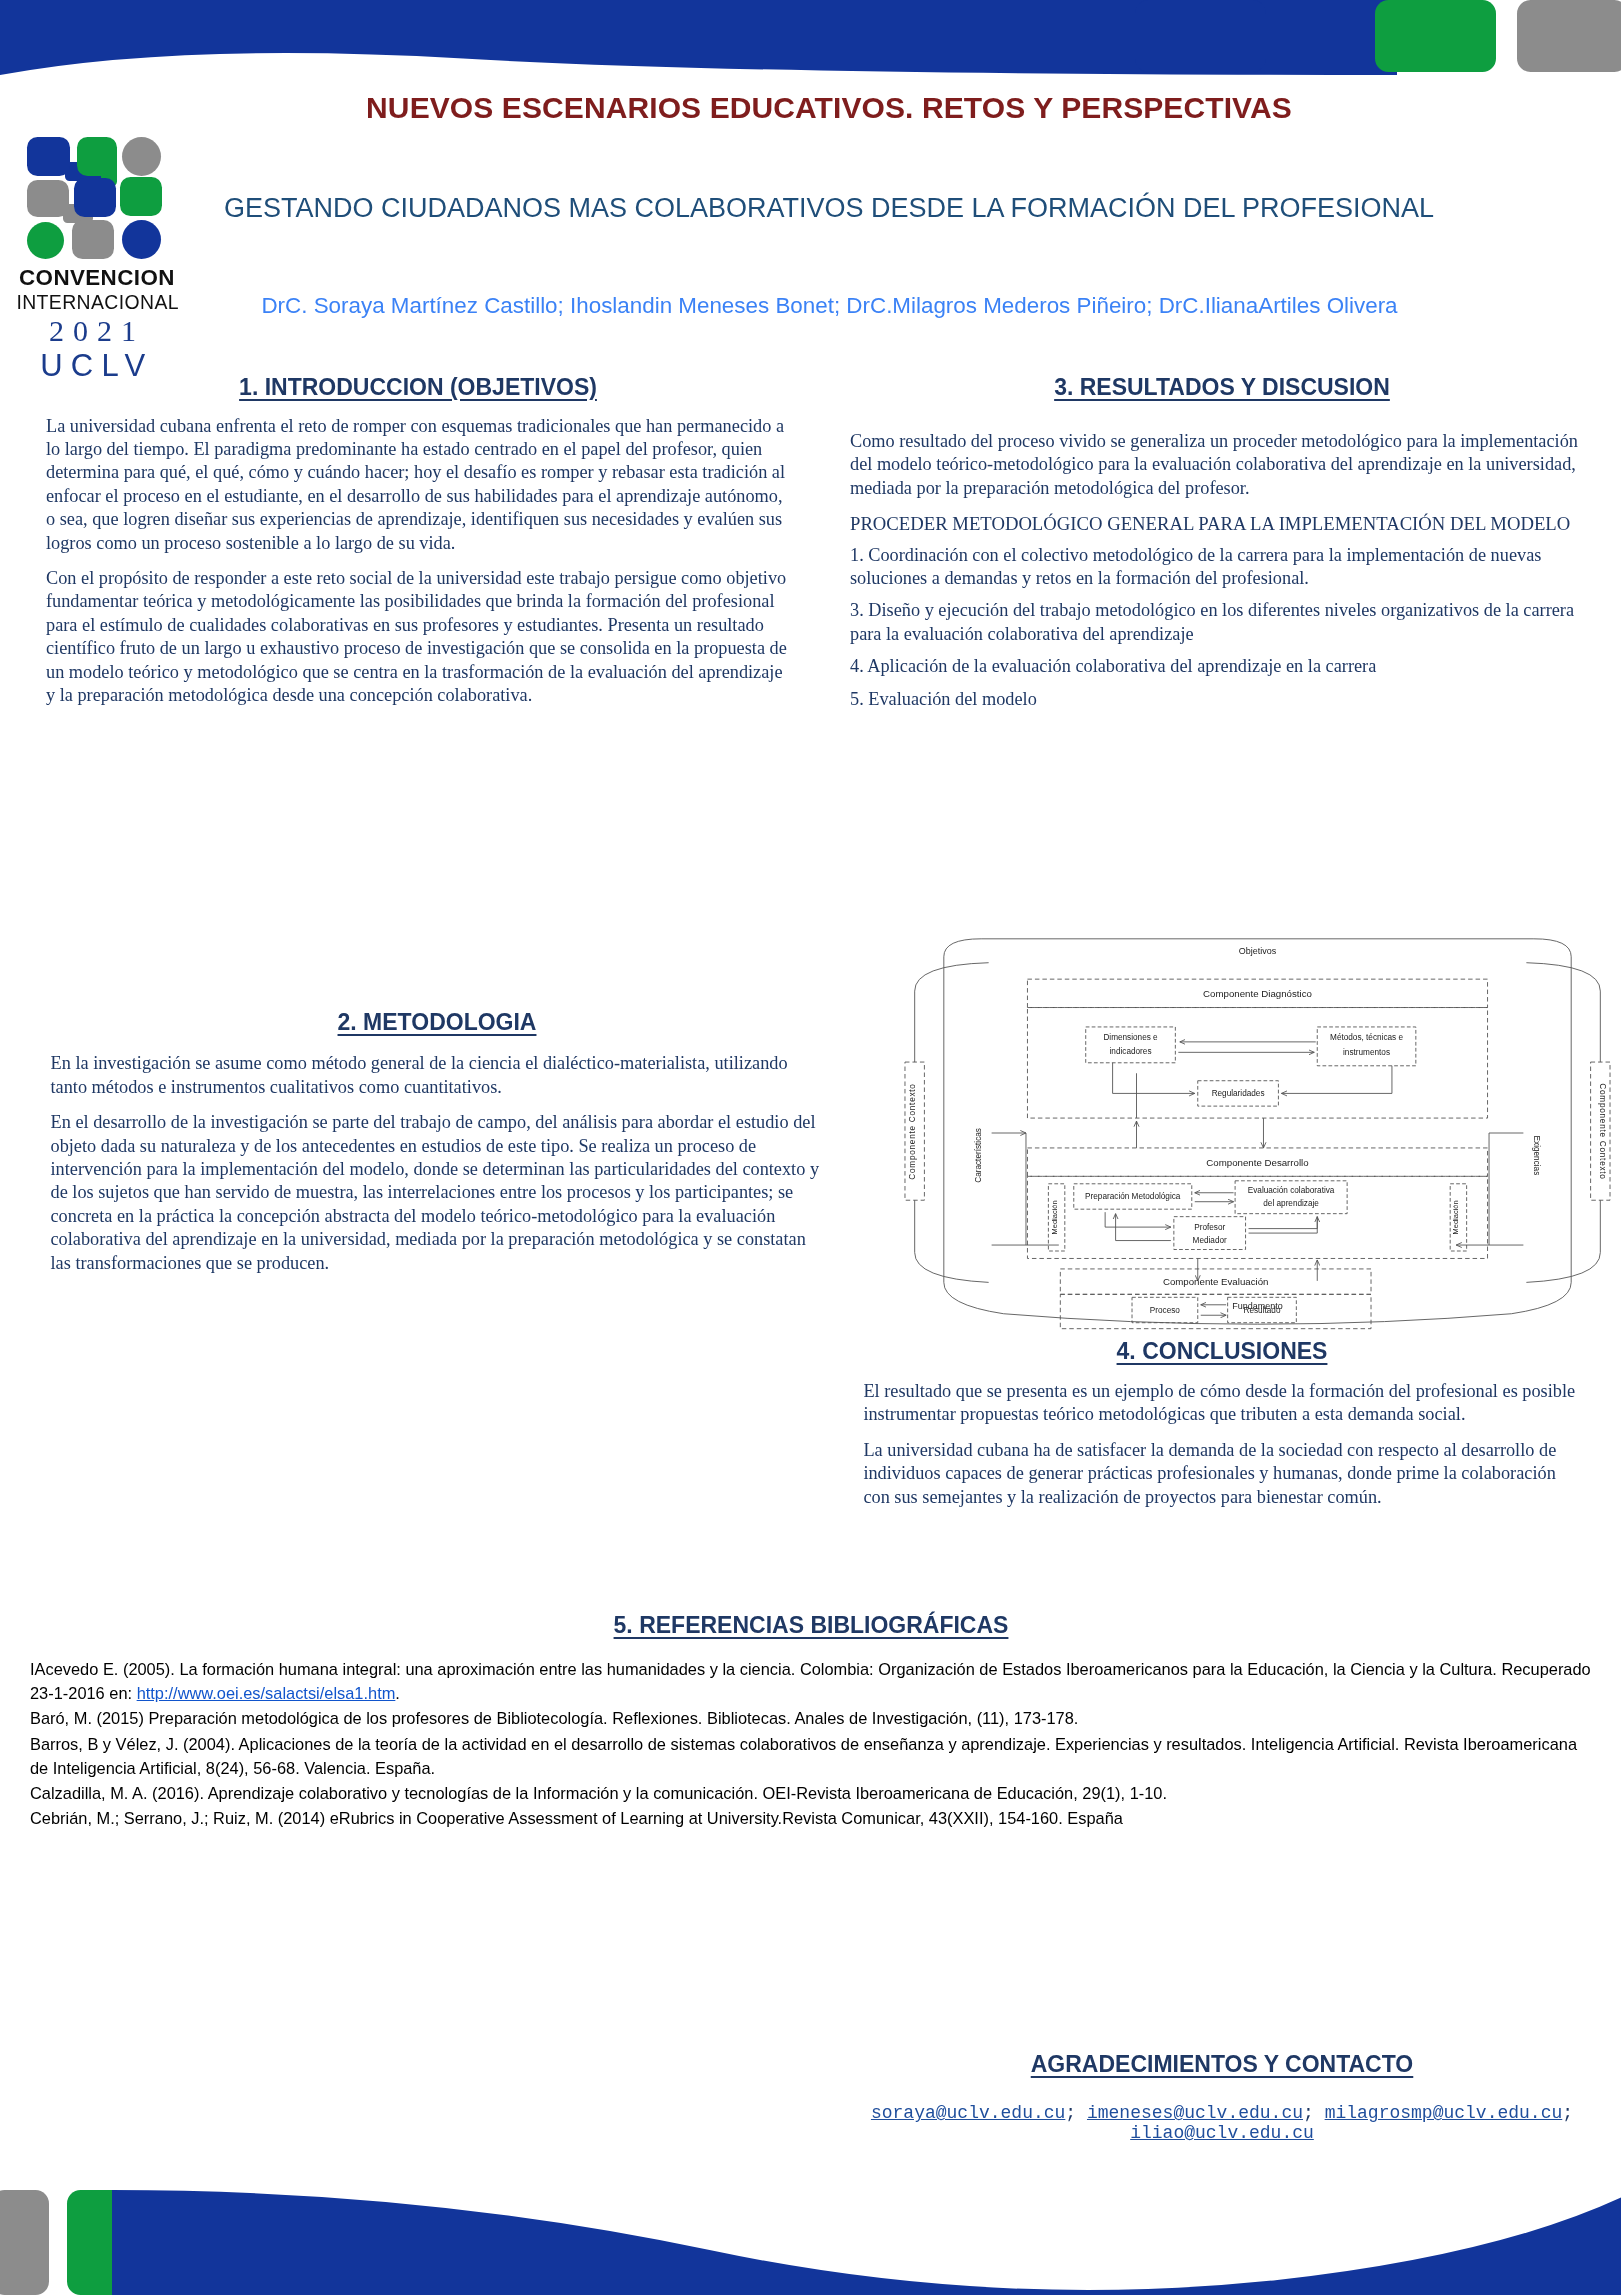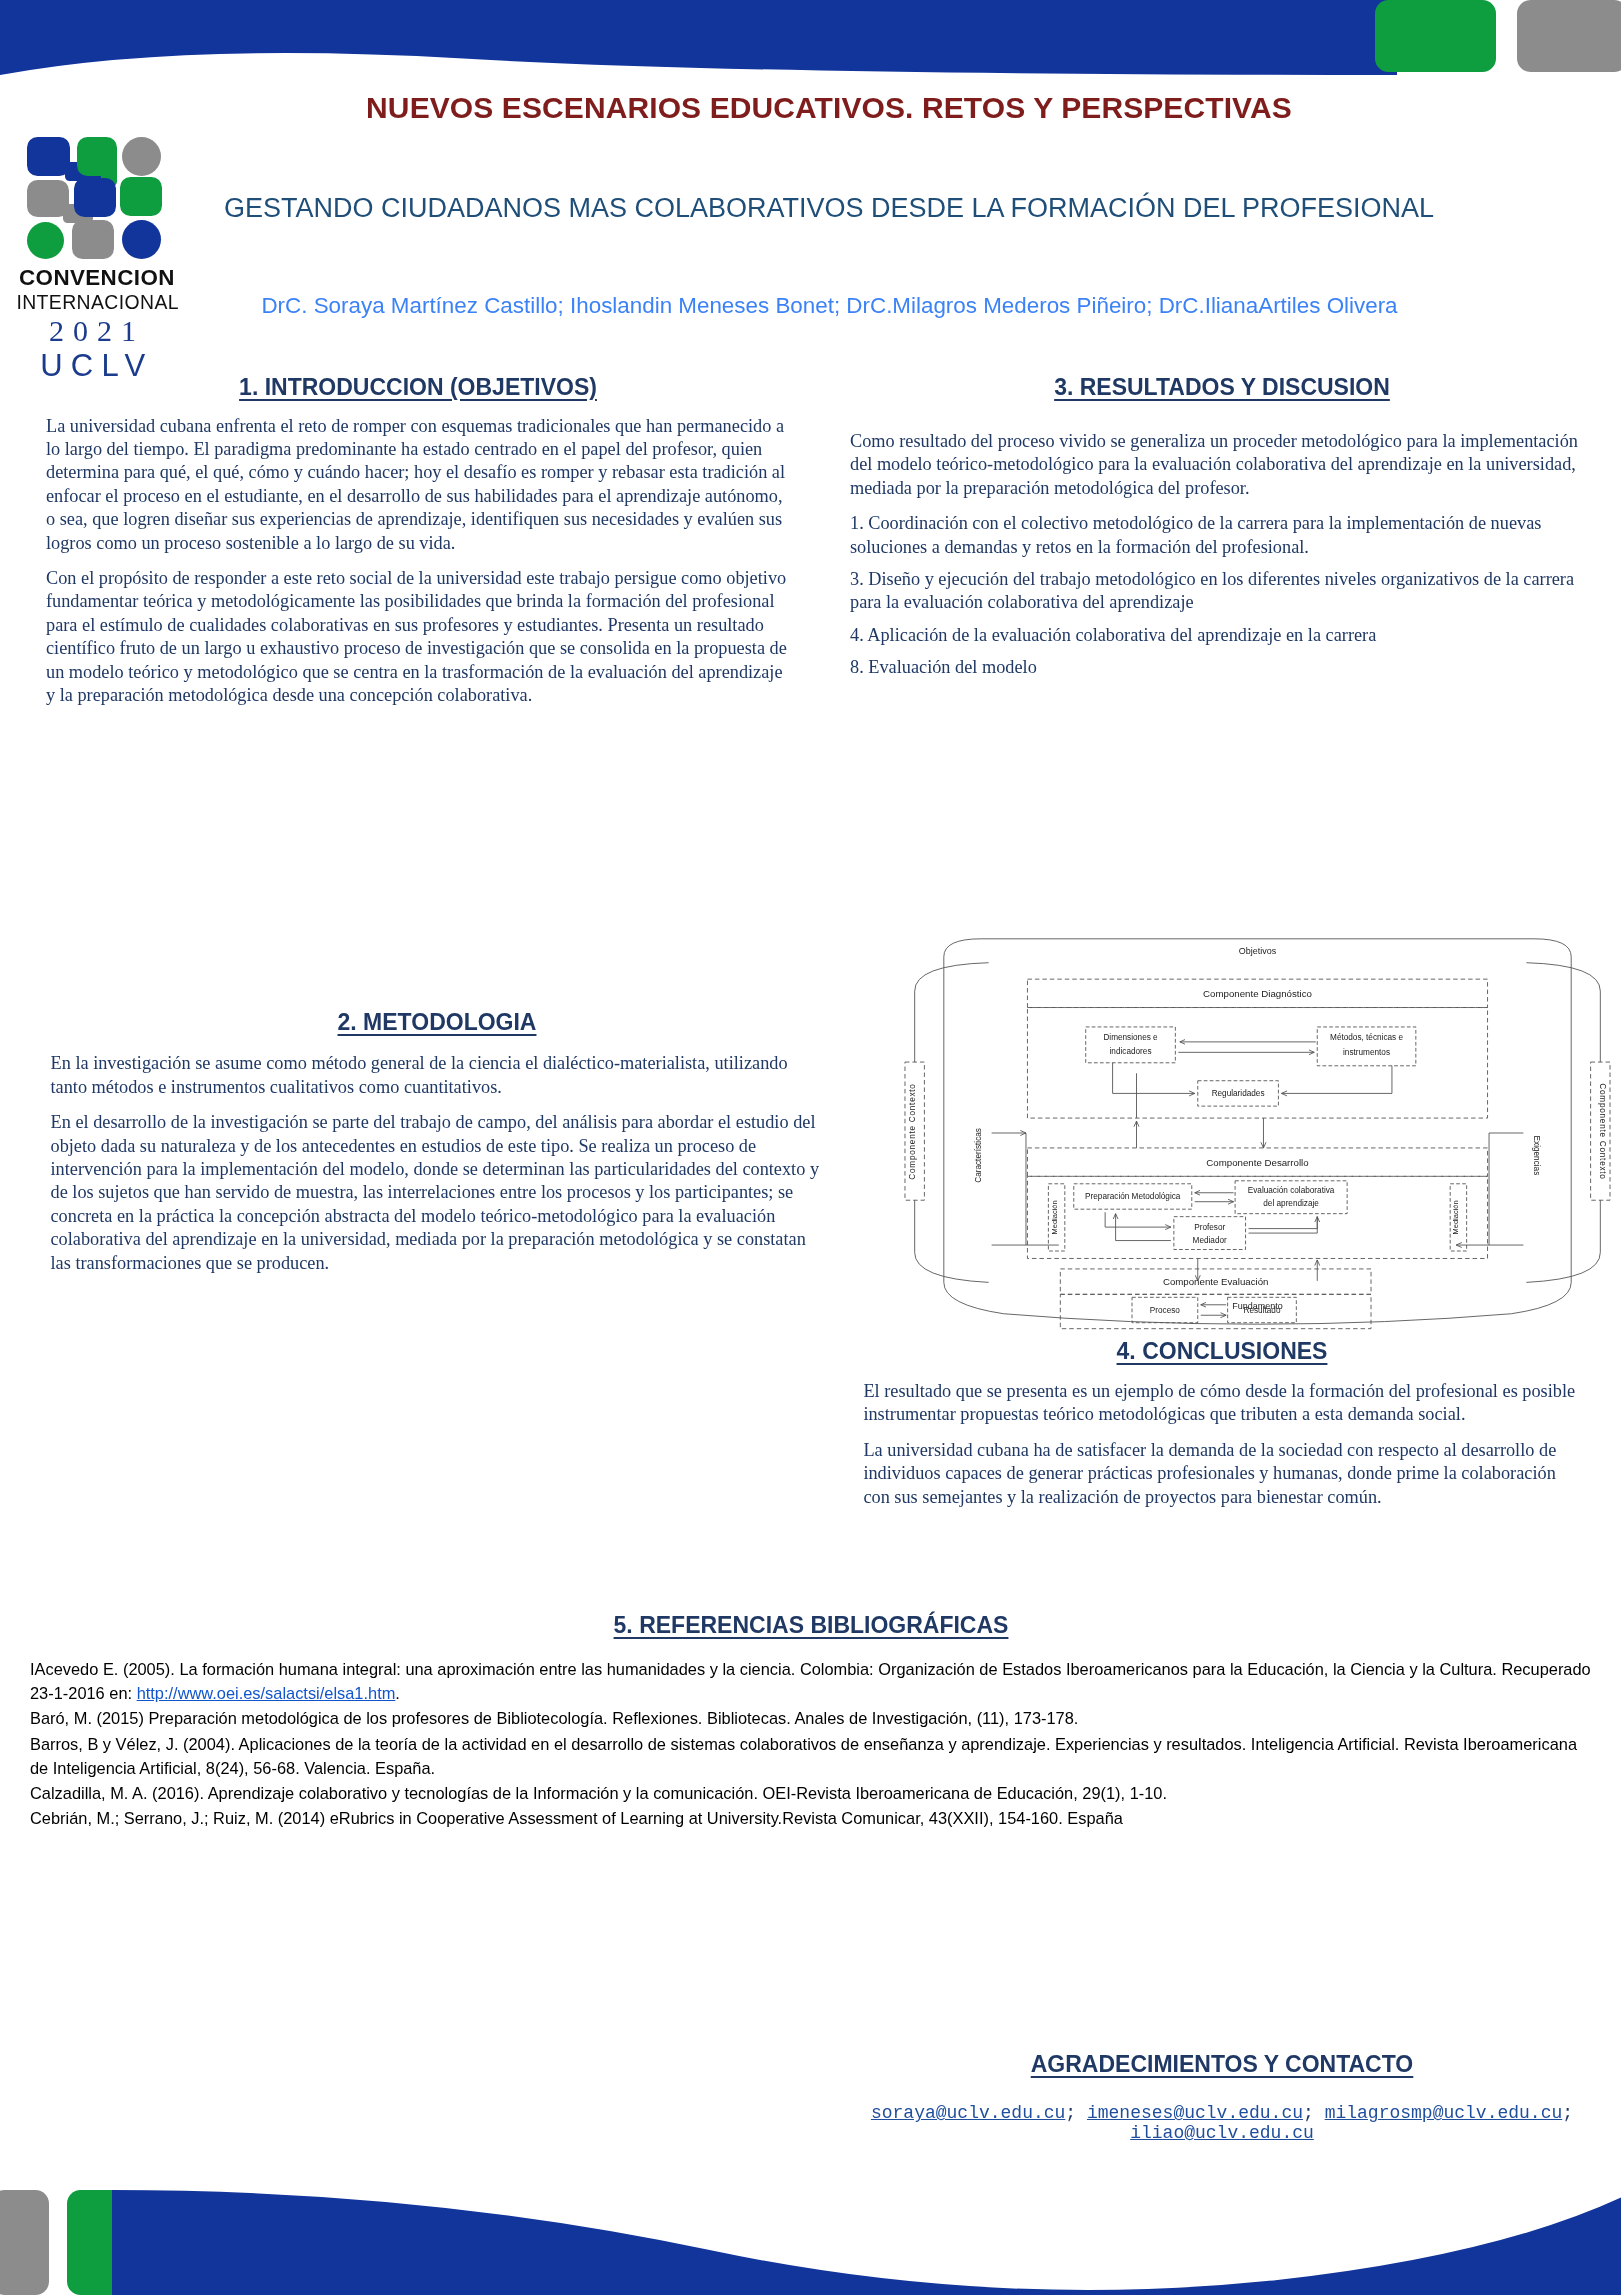--- a/index.html
+++ b/index.html
@@ -168,25 +168,26 @@
   <div id="intro-body" class="body-text">
     <p>La universidad cubana enfrenta el reto de romper con esquemas tradicionales que han permanecido a lo largo del tiempo. El paradigma predominante ha estado centrado en el papel del profesor, quien determina para qué, el qué, cómo y cuándo hacer; hoy el desafío es romper y rebasar esta tradición al enfocar el proceso en el estudiante, en el desarrollo de sus habilidades para el aprendizaje autónomo, o sea, que logren diseñar sus experiencias de aprendizaje, identifiquen sus necesidades y evalúen sus logros como un proceso sostenible a lo largo de su vida.</p>
     <p>Con el propósito de responder a este reto social de la universidad este trabajo persigue como objetivo fundamentar teórica y metodológicamente las posibilidades que brinda la formación del profesional para el estímulo de cualidades colaborativas en sus profesores y estudiantes. Presenta un resultado científico fruto de un largo u exhaustivo proceso de investigación que se consolida en la propuesta de un modelo teórico y metodológico que se centra en la trasformación de la evaluación del aprendizaje y la preparación metodológica desde una concepción colaborativa.</p>
   </div>
 </section>
 
 <section id="results-section">
   <div id="results-heading" class="section-heading">3. RESULTADOS Y DISCUSION</div>
   <div id="results-body" class="body-text">
     <p>Como resultado del proceso vivido se generaliza un proceder metodológico para la implementación del modelo teórico-metodológico para la evaluación colaborativa del aprendizaje en la universidad, mediada por la preparación metodológica del profesor.</p>
+    <p class="proceder-title">PROCEDER METODOLÓGICO GENERAL PARA LA IMPLEMENTACIÓN DEL MODELO</p>
     <ol>
       <li>1. Coordinación con el colectivo metodológico de la carrera para la implementación de nuevas soluciones a demandas y retos en la formación del profesional.</li>
       <li>3. Diseño y ejecución del trabajo metodológico en los diferentes niveles organizativos de la carrera para la evaluación colaborativa del aprendizaje</li>
       <li>4. Aplicación de la evaluación colaborativa del aprendizaje en la carrera</li>
-      <li>8. Evaluación del modelo</li>
+      <li>5. Evaluación del modelo</li>
     </ol>
   </div>
 </section>
 
 <section id="method-section">
   <div id="method-heading" class="section-heading">2. METODOLOGIA</div>
   <div id="method-body" class="body-text">
     <p>En la investigación se asume como método general de la ciencia el dialéctico-materialista, utilizando tanto métodos e instrumentos cualitativos como cuantitativos.</p>
     <p>En el desarrollo de la investigación se parte del trabajo de campo, del análisis para abordar el estudio del objeto dada su naturaleza y de los antecedentes en estudios de este tipo. Se realiza un proceso de intervención para la implementación del modelo, donde se determinan las particularidades del contexto y de los sujetos que han servido de muestra, las interrelaciones entre los procesos y los participantes; se concreta en la práctica la concepción abstracta del modelo teórico-metodológico para la evaluación colaborativa del aprendizaje en la universidad, mediada por la preparación metodológica y se constatan las transformaciones que se producen.</p>
   </div>

